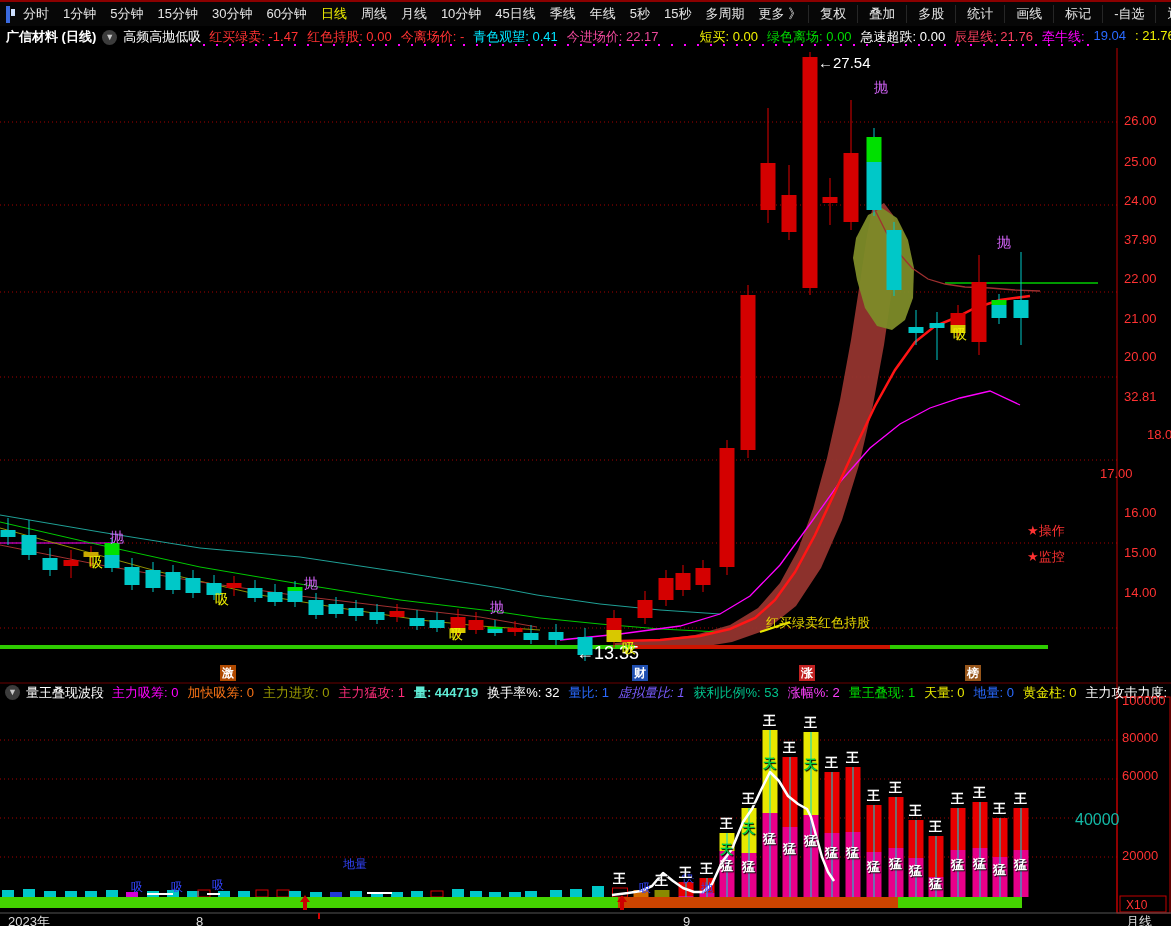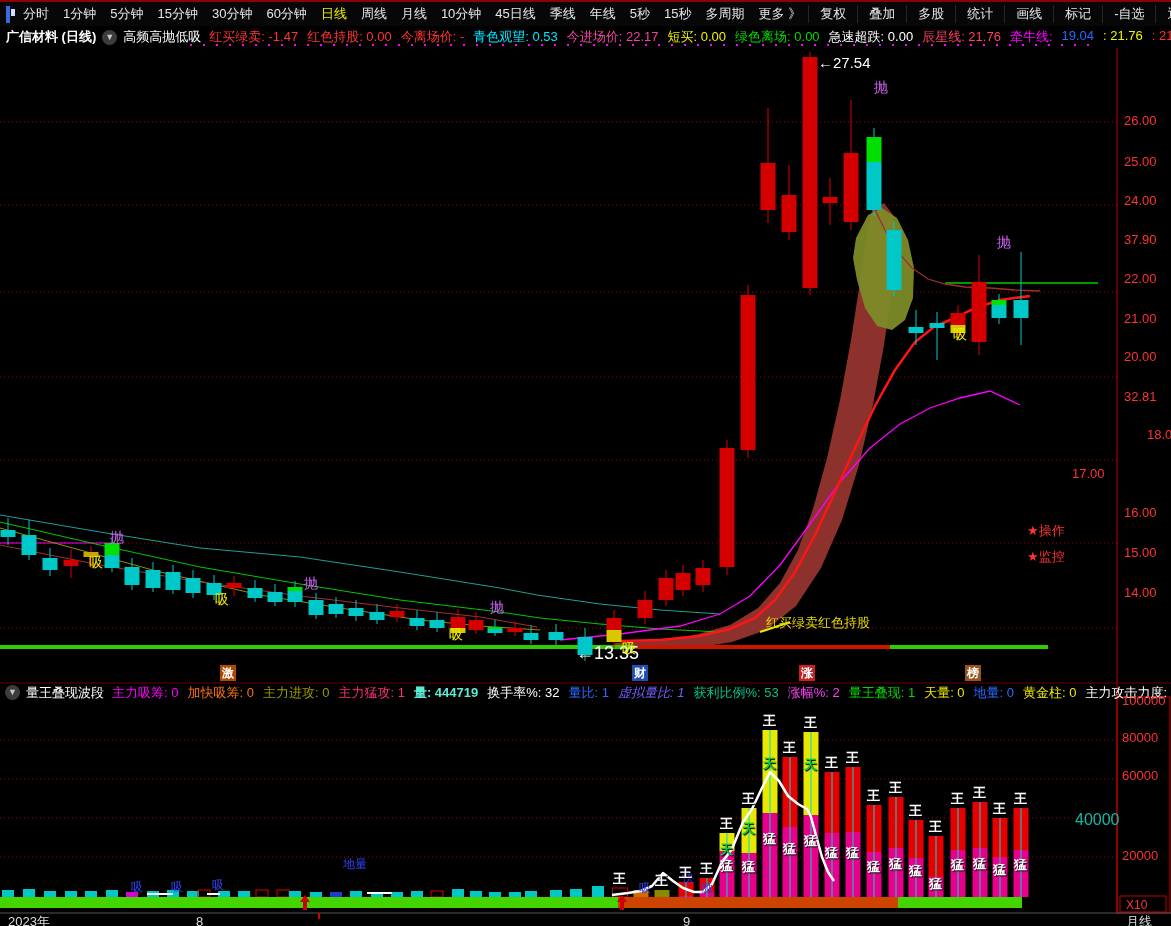--- a/index.html
+++ b/index.html
@@ -305,23 +305,23 @@
   </div>
 
   <div class="infobar">
     <span class="title">广信材料 (日线)</span>
     <span class="chev">▼</span>
     <span class="indic">高频高抛低吸</span>
     <span style="display:flex;">
         <span class="seg" style="color: rgb(255, 50, 50);">红买绿卖: -1.47</span>
         <span class="seg" style="color: rgb(255, 50, 50);">红色持股: 0.00</span>
         <span class="seg" style="color: rgb(255, 50, 50);">今离场价: -</span>
-        <span class="seg" style="color: rgb(0, 229, 255);">青色观望: 0.53</span>
+        <span class="seg" style="color: rgb(0, 229, 255);">青色观望: 0.41</span>
         <span class="seg" style="color: #ec4899;">今进场价: 22.17</span>
-        <span class="seg" style="color: rgb(240, 240, 0);">短买: 0.00</span>
+        <span class="seg" style="color: rgb(240, 240, 0); margin-left: 32px;">短买: 0.00</span>
         <span class="seg" style="color: rgb(0, 216, 0);">绿色离场: 0.00</span>
         <span class="seg" style="color: rgb(255, 255, 255);">急速超跌: 0.00</span>
         <span class="seg" style="color: rgb(255, 64, 96);">辰星线: 21.76</span>
         <span class="seg" style="color: rgb(255, 0, 255);">牵牛线:</span>
         <span class="seg" style="color: rgb(42, 106, 255);">19.04</span>
         <span class="seg" style="color: rgb(240, 240, 0);">: 21.76</span>
         <span class="seg" style="color: rgb(255, 50, 50);">: 21.76</span>
       </span>
 
   </div>
@@ -413,21 +413,21 @@
   <div class="labels" id="axislabels">
       <div class="lab" style="left: 1124px; top: 114px; color: rgb(255, 50, 50); font-size: 13px;">26.00</div>
       <div class="lab" style="left: 1124px; top: 155px; color: rgb(255, 50, 50); font-size: 13px;">25.00</div>
       <div class="lab" style="left: 1124px; top: 194px; color: rgb(255, 50, 50); font-size: 13px;">24.00</div>
       <div class="lab" style="left: 1124px; top: 233px; color: rgb(255, 50, 50); font-size: 13px;">37.90</div>
       <div class="lab" style="left: 1124px; top: 272px; color: rgb(255, 50, 50); font-size: 13px;">22.00</div>
       <div class="lab" style="left: 1124px; top: 312px; color: rgb(255, 50, 50); font-size: 13px;">21.00</div>
       <div class="lab" style="left: 1124px; top: 350px; color: rgb(255, 50, 50); font-size: 13px;">20.00</div>
       <div class="lab" style="left: 1124px; top: 390px; color: rgb(255, 50, 50); font-size: 13px;">32.81</div>
       <div class="lab" style="left: 1147px; top: 428px; color: rgb(255, 50, 50); font-size: 13px;">18.00</div>
-      <div class="lab" style="left: 1072px; top: 467px; color: rgb(255, 50, 50); font-size: 13px;">17.00</div>
+      <div class="lab" style="left: 1100px; top: 467px; color: rgb(255, 50, 50); font-size: 13px;">17.00</div>
       <div class="lab" style="left: 1124px; top: 506px; color: rgb(255, 50, 50); font-size: 13px;">16.00</div>
       <div class="lab" style="left: 1124px; top: 546px; color: rgb(255, 50, 50); font-size: 13px;">15.00</div>
       <div class="lab" style="left: 1124px; top: 586px; color: rgb(255, 50, 50); font-size: 13px;">14.00</div>
       <div class="lab" style="left: 1122px; top: 694px; color: rgb(255, 50, 50); font-size: 13px;">100000</div>
       <div class="lab" style="left: 1122px; top: 731px; color: rgb(255, 50, 50); font-size: 13px;">80000</div>
       <div class="lab" style="left: 1122px; top: 769px; color: rgb(255, 50, 50); font-size: 13px;">60000</div>
       <div class="lab" style="left: 1075px; top: 811px; color: #14b8a6; font-size: 16px;">40000</div>
       <div class="lab" style="left: 1122px; top: 849px; color: rgb(255, 50, 50); font-size: 13px;">20000</div>
       <div class="lab" style="left: 1126px; top: 899px; color: rgb(255, 50, 50); font-size: 12px;">X10</div>
       <div class="lab" style="left: 8px; top: 915px; color: rgb(221, 221, 221); font-size: 13px;">2023年</div>

